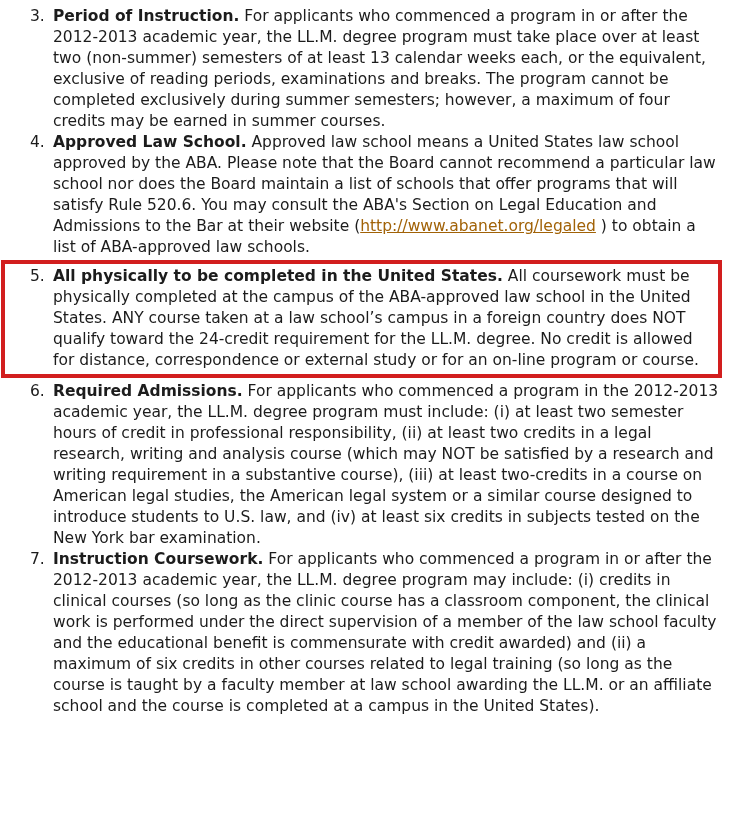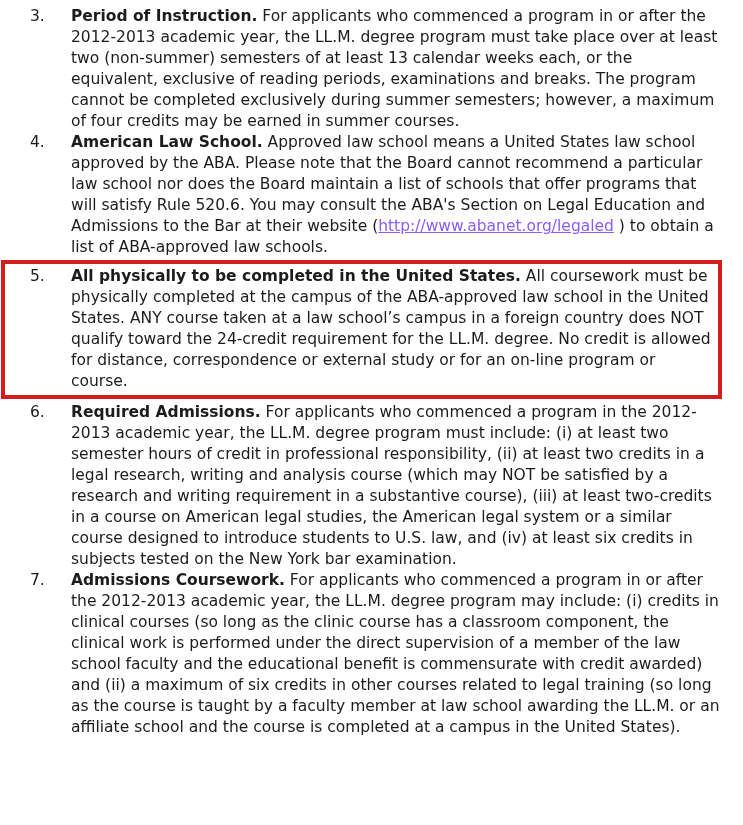--- a/index.html
+++ b/index.html
@@ -23,54 +23,53 @@
     display: flex;
     align-items: flex-start;
   }
   .num {
     flex: 0 0 23px;
     margin-left: 30px;
     white-space: nowrap;
   }
   .content {
     flex: 1;
-    margin-left: 18px;
   }
   .item-title {
     font-weight: bold;
   }
   .highlight-box {
     border: 4px solid #d21e1e;
     margin: 2px 1px 3px 1px;
     padding: 2px 2px 3px 0;
   }
   .highlight-box .num {
     margin-left: 25px;
   }
   a.doc-link {
-    color: #8b5cf6;
+    color: #a16207;
     text-decoration: underline;
     cursor: pointer;
   }
 </style>
 </head>
 <body>
 
 <div class="doc">
 
   <div class="item">
     <span class="num">3.</span>
     <span class="content"><span class="item-title">Period of Instruction.</span>
       <span>For applicants who commenced a program in or after the 2012-2013 academic year, the LL.M. degree program must take place over at least two (non-summer) semesters of at least 13 calendar weeks each, or the equivalent, exclusive of reading periods, examinations and breaks. The program cannot be completed exclusively during summer semesters; however, a maximum of four credits may be earned in summer courses.</span>
     </span>
   </div>
 
   <div class="item">
     <span class="num">4.</span>
-    <span class="content"><span class="item-title">American Law School.</span>
+    <span class="content"><span class="item-title">Approved Law School.</span>
       <span>Approved law school means a United States law school approved by the ABA. Please note that the Board cannot recommend a particular law school nor does the Board maintain a list of schools that offer programs that will satisfy Rule 520.6. You may consult the ABA's Section on Legal Education and Admissions to the Bar at their website (</span><a class="doc-link">http://www.abanet.org/legaled</a><span> ) to obtain a list of ABA-approved law schools.</span>
     </span>
   </div>
 
   <div class="highlight-box">
     <div class="item">
       <span class="num">5.</span>
       <span class="content"><span class="item-title">All physically to be completed in the United States.</span>
         <span>All coursework must be physically completed at the campus of the ABA-approved law school in the United States. ANY course taken at a law school’s campus in a foreign country does NOT qualify toward the 24-credit requirement for the LL.M. degree. No credit is allowed for distance, correspondence or external study or for an on-line program or course.</span>
       </span>
@@ -79,18 +78,18 @@
 
   <div class="item">
     <span class="num">6.</span>
     <span class="content"><span class="item-title">Required Admissions.</span>
       <span>For applicants who commenced a program in the 2012-2013 academic year, the LL.M. degree program must include: (i) at least two semester hours of credit in professional responsibility, (ii) at least two credits in a legal research, writing and analysis course (which may NOT be satisfied by a research and writing requirement in a substantive course), (iii) at least two-credits in a course on American legal studies, the American legal system or a similar course designed to introduce students to U.S. law, and (iv) at least six credits in subjects tested on the New York bar examination.</span>
     </span>
   </div>
 
   <div class="item">
     <span class="num">7.</span>
-    <span class="content"><span class="item-title">Admissions Coursework.</span>
+    <span class="content"><span class="item-title">Instruction Coursework.</span>
       <span>For applicants who commenced a program in or after the 2012-2013 academic year, the LL.M. degree program may include: (i) credits in clinical courses (so long as the clinic course has a classroom component, the clinical work is performed under the direct supervision of a member of the law school faculty and the educational benefit is commensurate with credit awarded) and (ii) a maximum of six credits in other courses related to legal training (so long as the course is taught by a faculty member at law school awarding the LL.M. or an affiliate school and the course is completed at a campus in the United States).</span>
     </span>
   </div>
 
 </div>
 
 </body></html>

